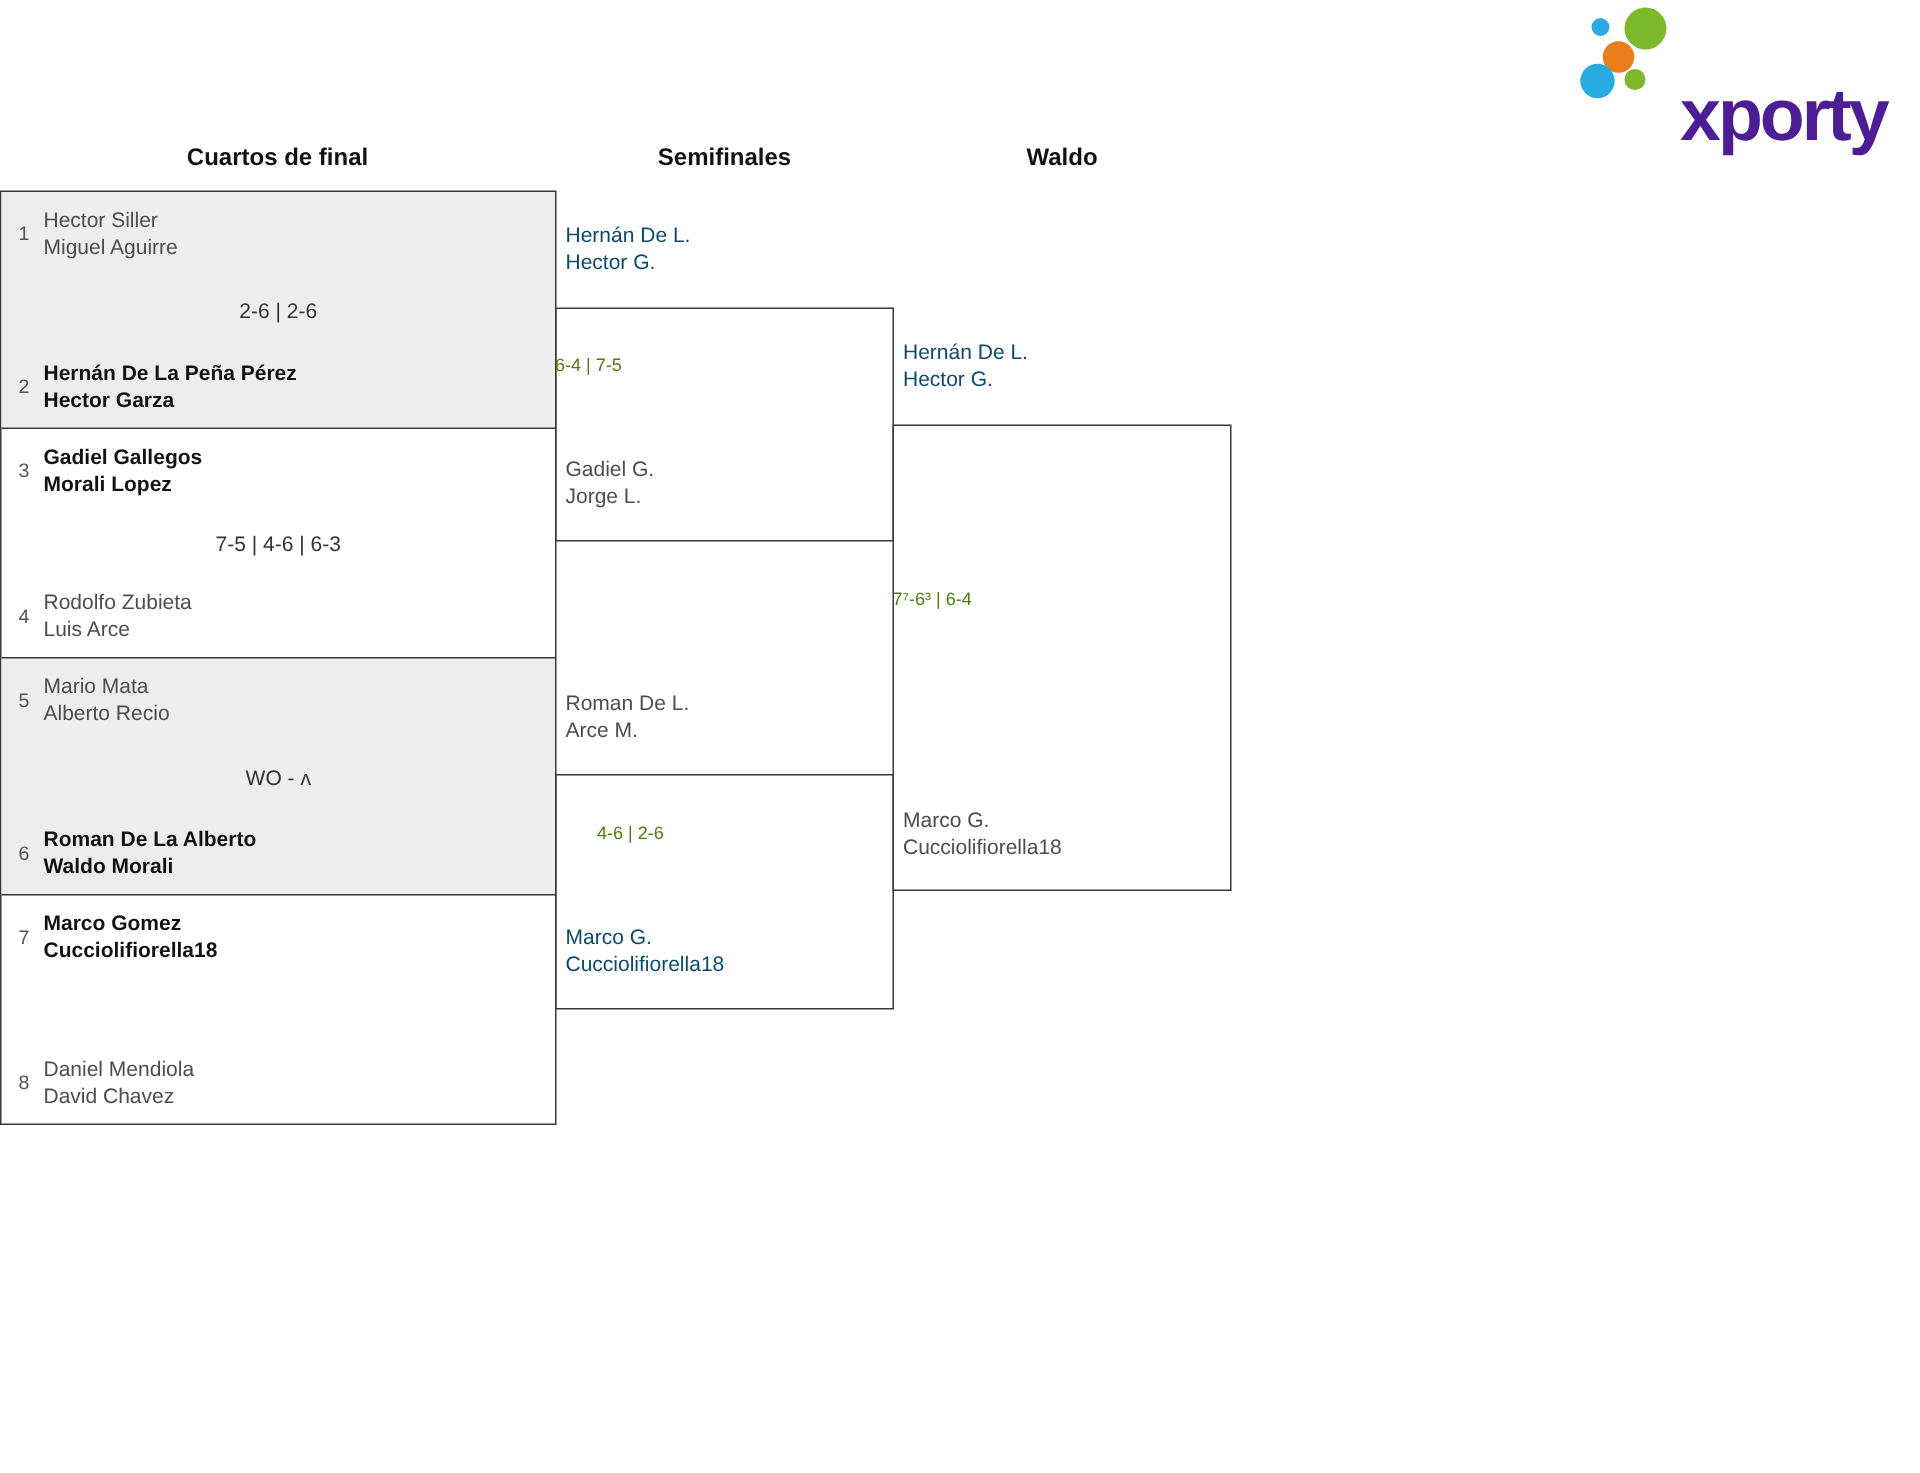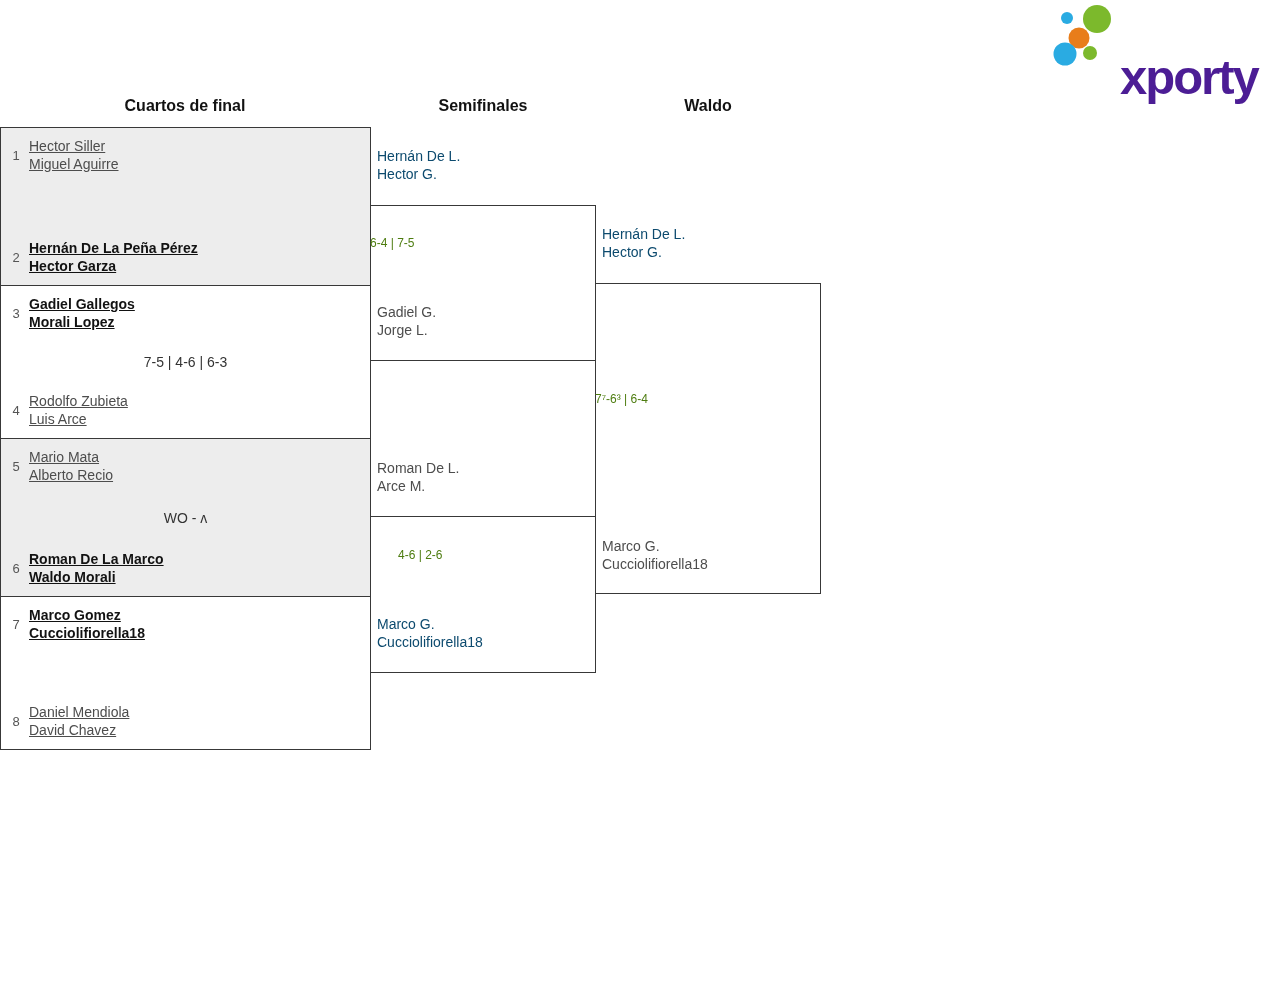--- a/index.html
+++ b/index.html
@@ -27,21 +27,21 @@
   .qf-match.alt{background:#ededed;}
   .qf-m1{height:157px;}
   .qf-m2{height:153px;border-top:1px solid #383838;}
   .qf-m3{height:158px;border-top:1px solid #383838;}
   .qf-m4{height:153px;border-top:1px solid #383838;}
 
   .team{display:flex;align-items:center;gap:6px;}
   .team.abs-top{position:absolute;top:9px;left:8px;}
   .team.abs-bottom{position:absolute;bottom:10px;left:8px;}
   .seed{min-width:14px;text-align:center;font-size:13px;color:#555;}
-  .names{font-size:14px;line-height:18px;color:#4d4d4d;text-decoration:underline;}
+  .names{font-size:14px;line-height:18px;color:#4d4d4d;}
   .names.winner{font-weight:700;color:#121212;}
   .score{font-size:14px;color:#333;}
   .qf-score{position:absolute;left:0;right:0;top:50%;transform:translateY(-50%);text-align:center;}
 
   
   .box{position:absolute;border:1px solid #383838;box-sizing:border-box;background:transparent;}
   .sf1{left:370px;top:205px;width:226px;height:156px;}
   .sf2{left:370px;top:516px;width:226px;height:157px;}
   .fin{left:595px;top:283px;width:226px;height:311px;}
 
@@ -83,20 +83,21 @@
   <div class="qf-col">
 
     <div class="qf-match qf-m1 alt">
       <div class="team abs-top">
         <span class="seed">1</span>
         <span class="names">
           <div>Hector Siller</div>
           <div>Miguel Aguirre</div>
         </span>
       </div>
+      <div class="score qf-score">2-6 | 2-6</div>
       <div class="team abs-bottom">
         <span class="seed">2</span>
         <span class="names winner">
           <div>Hernán De La Peña Pérez</div>
           <div>Hector Garza</div>
         </span>
       </div>
     </div>
 
     <div class="qf-match qf-m2">
@@ -122,21 +123,21 @@
         <span class="seed">5</span>
         <span class="names">
           <div>Mario Mata</div>
           <div>Alberto Recio</div>
         </span>
       </div>
       <div class="score qf-score">WO - ʌ</div>
       <div class="team abs-bottom">
         <span class="seed">6</span>
         <span class="names winner">
-          <div>Roman De La Marco</div>
+          <div>Roman De La Alberto</div>
           <div>Waldo Morali</div>
         </span>
       </div>
     </div>
 
     <div class="qf-match qf-m4">
       <div class="team abs-top">
         <span class="seed">7</span>
         <span class="names winner">
           <div>Marco Gomez</div>

